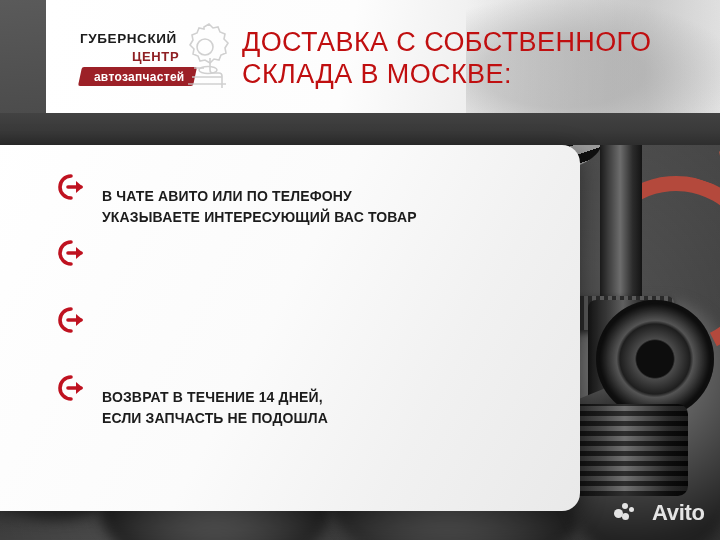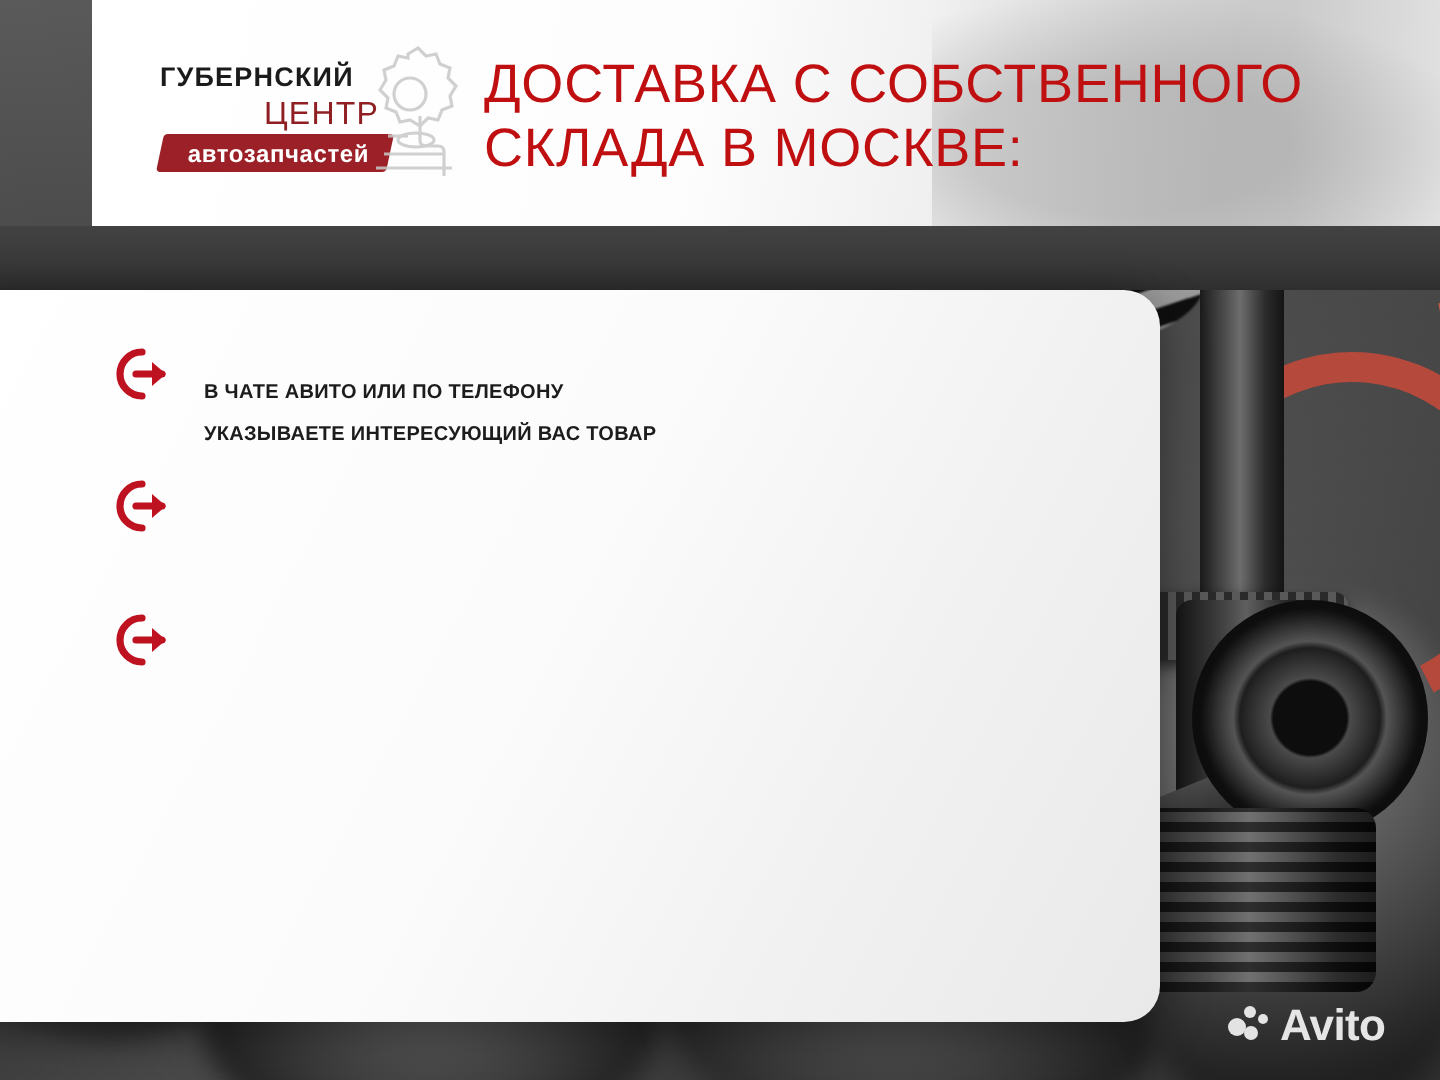--- a/index.html
+++ b/index.html
@@ -140,21 +140,21 @@
   }
 
   
   .logo { position: absolute; left: 26px; top: 22px; width: 160px; height: 72px; }
   .logo-word1 {
     position: absolute; left: 8px; top: 9px;
     font-size: 13.5px; font-weight: 700; color: #1b1b1b; letter-spacing: .6px;
   }
   .logo-word2 {
     position: absolute; left: 60px; top: 27px;
-    font-size: 16px; font-weight: 400; color: #8f1f23; letter-spacing: .6px;
+    font-size: 13px; font-weight: 700; color: #8f1f23; letter-spacing: .6px;
   }
   .logo-ribbon {
     position: absolute; left: 8px; top: 45px; height: 19px;
     padding: 0 10px 0 14px;
     background: #9c2027;
     display: flex; align-items: center;
     transform: skewX(-12deg);
     border-radius: 2px;
   }
   .logo-ribbon span {
@@ -179,32 +179,32 @@
   .list { position: absolute; left: 56px; top: 156px; width: 520px; }
   .row { display: flex; align-items: center; }
   .row-icon {
     flex: 0 0 46px;
     width: 46px; height: 40px;
     display: flex; align-items: center; justify-content: flex-start;
   }
   .row-text {
     color: #1c1c1c;
     font-weight: 700;
-    font-size: 10px;
+    font-size: 14px;
     line-height: 21px;
     letter-spacing: .15px;
     text-transform: uppercase;
     white-space: pre-line;
     margin-top: 40px;
   }
 
   
   .avito {
     position: absolute; left: 614px; top: 503px;
-    display: flex; align-items: center; gap: 4px;
+    display: flex; align-items: center; gap: 16px;
     opacity: .92;
   }
   .avito-dots { position: relative; width: 22px; height: 20px; }
   .avito-dots i { position: absolute; display: block; border-radius: 50%; background: #f3f3f3; }
   .d1 { left: 0;   top: 6px;  width: 9px;  height: 9px; }
   .d2 { left: 8px; top: 0px;  width: 6px;  height: 6px; }
   .d3 { left: 8px; top: 10px; width: 7px;  height: 7px; }
   .d4 { left: 15px;top: 4px;  width: 5px;  height: 5px; }
   .avito-word {
     color: #f5f5f5; font-size: 22px; font-weight: 700; letter-spacing: -.3px; line-height: 20px;
@@ -291,20 +291,31 @@
     <div class="row" style="height:64px">
       <span class="row-icon">
         <svg width="32" height="32" viewBox="0 0 32 32">
           <path d="M15 5 A11 11 0 1 0 15 27" fill="none" stroke="#bf1220" stroke-width="3.6" stroke-linecap="round"></path>
           <path d="M12 16 L25 16" fill="none" stroke="#bf1220" stroke-width="3.6" stroke-linecap="round"></path>
           <path d="M20 10 L27 16 L20 22 Z" fill="#bf1220"></path>
         </svg>
       </span>
     </div>
 
+    <div class="row" style="height:72px">
+      <span class="row-icon">
+        <svg width="32" height="32" viewBox="0 0 32 32">
+          <path d="M15 5 A11 11 0 1 0 15 27" fill="none" stroke="#bf1220" stroke-width="3.6" stroke-linecap="round"></path>
+          <path d="M12 16 L25 16" fill="none" stroke="#bf1220" stroke-width="3.6" stroke-linecap="round"></path>
+          <path d="M20 10 L27 16 L20 22 Z" fill="#bf1220"></path>
+        </svg>
+      </span>
+      <span class="row-text">Возврат в течение 14 дней,
+если запчасть не подошла</span>
+    </div>
 
 
   </div>
 
   <div class="avito">
     <span class="avito-dots">
       <i class="d1"></i>
         <i class="d2"></i>
         <i class="d3"></i>
         <i class="d4"></i>

